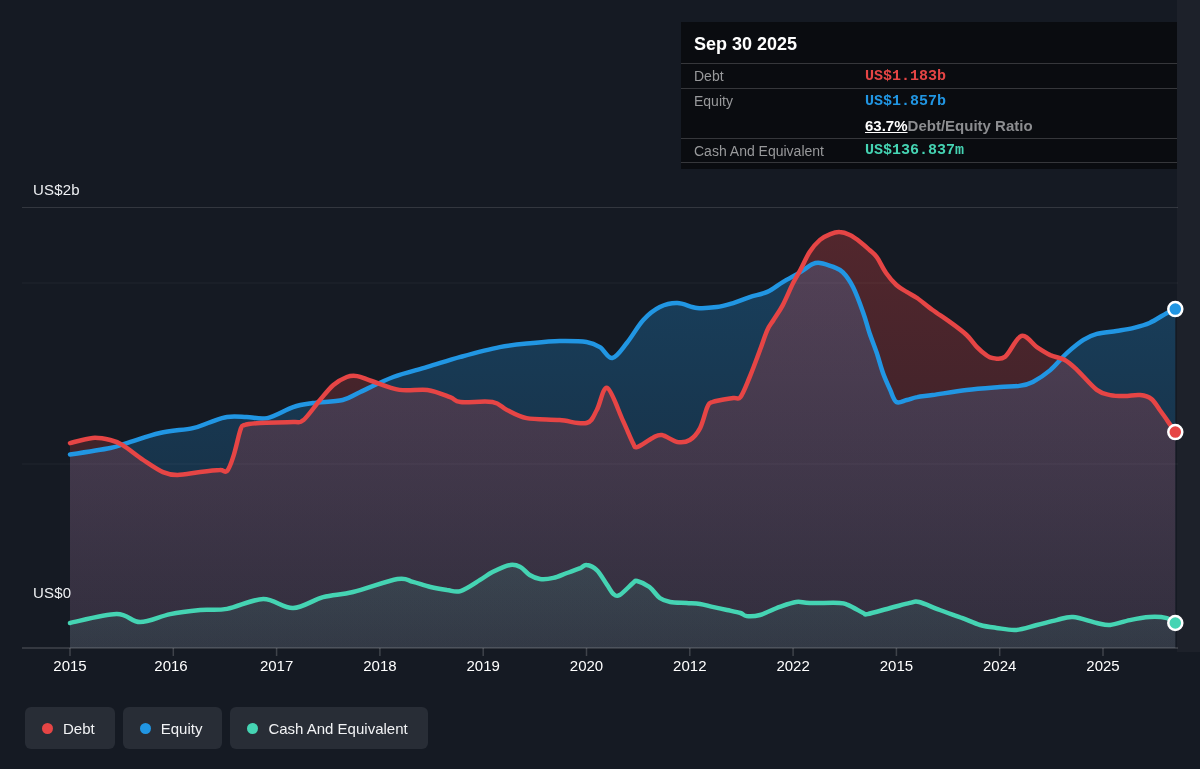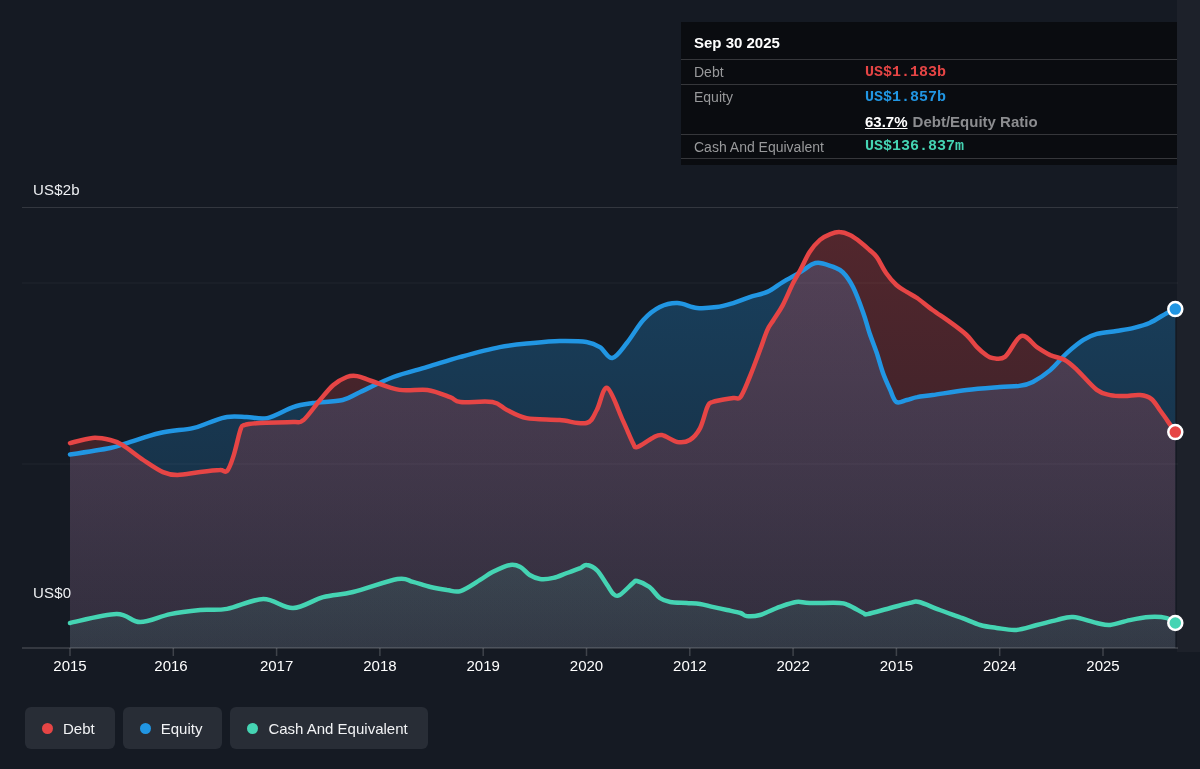--- a/index.html
+++ b/index.html
@@ -23,32 +23,32 @@
   .x-label {
     position:absolute; top:657px; transform:translateX(-50%);
     color:#ffffff; font-size:15px; font-weight:500;
   }
   
   .tooltip {
     position:absolute; left:681px; top:22px; width:496px;
     background:#0a0c10; padding:6px 0 6px 0;
   }
   .tt-title {
-    color:#ffffff; font-size:15px; font-weight:700;
+    color:#ffffff; font-size:18px; font-weight:700;
     padding:6px 13px 8px 13px;
   }
   .tt-row {
     display:flex; align-items:center; height:25px; padding:0 13px;
   }
   .tt-row.bordered { border-top:1px solid #36373b; }
   .tt-row.bottom-border { border-bottom:1px solid #36373b; }
   .tt-label { width:171px; color:#98999b; font-size:14px; flex:none; }
   .tt-value { font-size:15px; font-weight:700;font-family:Liberation Mono, monospace; }
   .tt-ratio-bold { color:#ffffff; font-size:15px; font-weight:700;text-decoration:underline; }
-  .tt-ratio-rest { color:#8c8d90; font-size:15px; font-weight:700; margin-left:5px; }
+  .tt-ratio-rest { color:#8c8d90; font-size:15px; font-weight:700; }
   
   .legend { position:absolute; left:25px; top:707px; display:flex; gap:8px; }
   .legend-chip {
     display:flex; align-items:center; gap:10px; height:42px;
     background:#282d36; border-radius:6px; padding:0 20px 0 17px;
     cursor:pointer;
   }
   .legend-dot { width:11px; height:11px; border-radius:50%; flex:none; }
   .legend-text { color:#f2f3f5; font-size:15px; font-weight:400; white-space:nowrap; }
 </style>

